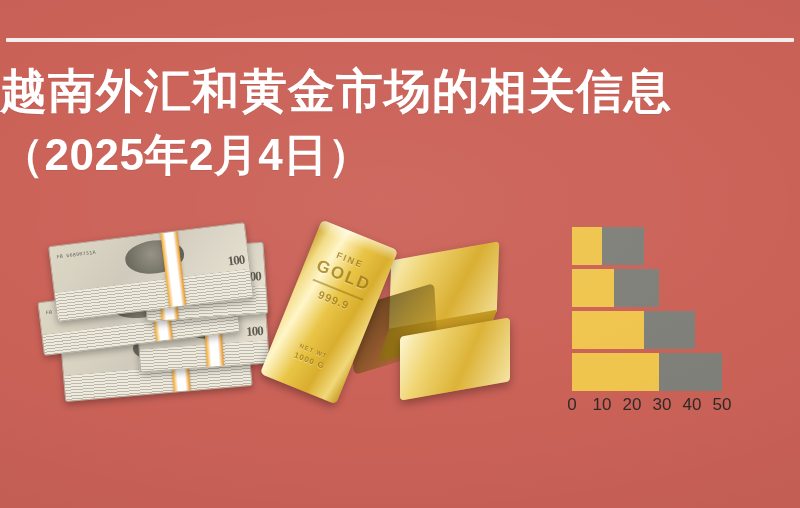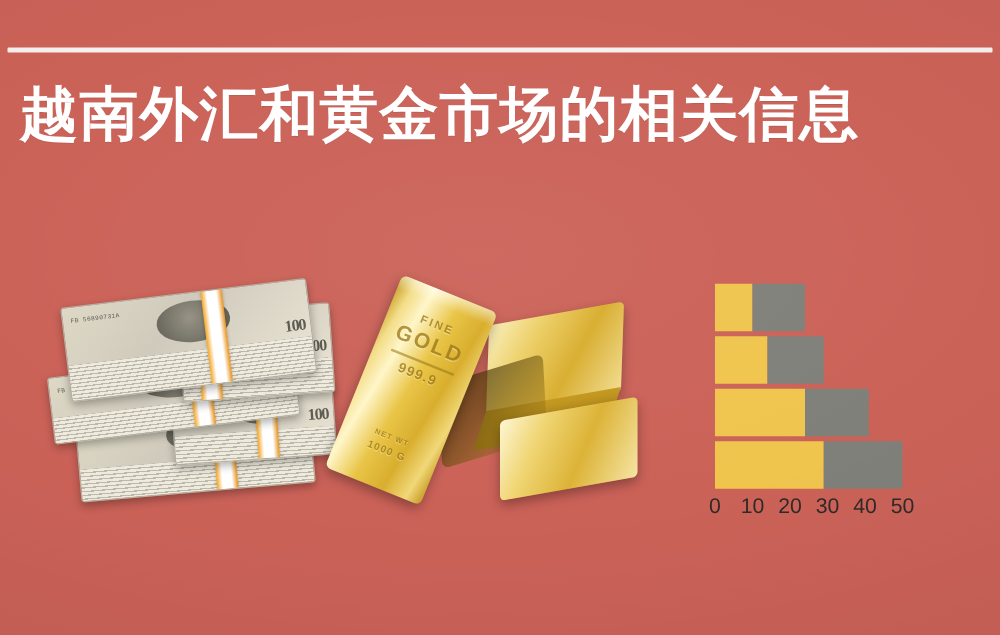--- a/index.html
+++ b/index.html
@@ -40,21 +40,21 @@
     background: #f6f1ee;
     border-radius: 1px;
   }
 
   
   .title-block {
     position: absolute;
     left: 0;
     top: 62px;
     width: 703px;
-    text-align: center;
+    text-align: left;
     z-index: 3;
   }
   .title-main {
     display: block;
     color: #ffffff;
     font-size: 47px;
     line-height: 58px;
     font-weight: 700;
     letter-spacing: 1px;
     white-space: nowrap;
@@ -375,20 +375,21 @@
 </style>
 </head>
 <body>
 
 <div class="poster">
 
   <div class="top-rule"></div>
 
   <div class="title-block">
     <span class="title-main">越南外汇和黄金市场的相关信息</span>
+    <span class="title-sub">（2025年2月4日）</span>
   </div>
 
   <div class="art-row">
 
     <div class="money">
 
       <div class="bundle" id="bundle-bottom">
         <div class="face">
           <span class="serial">AG 90112654F</span>
         </div>

